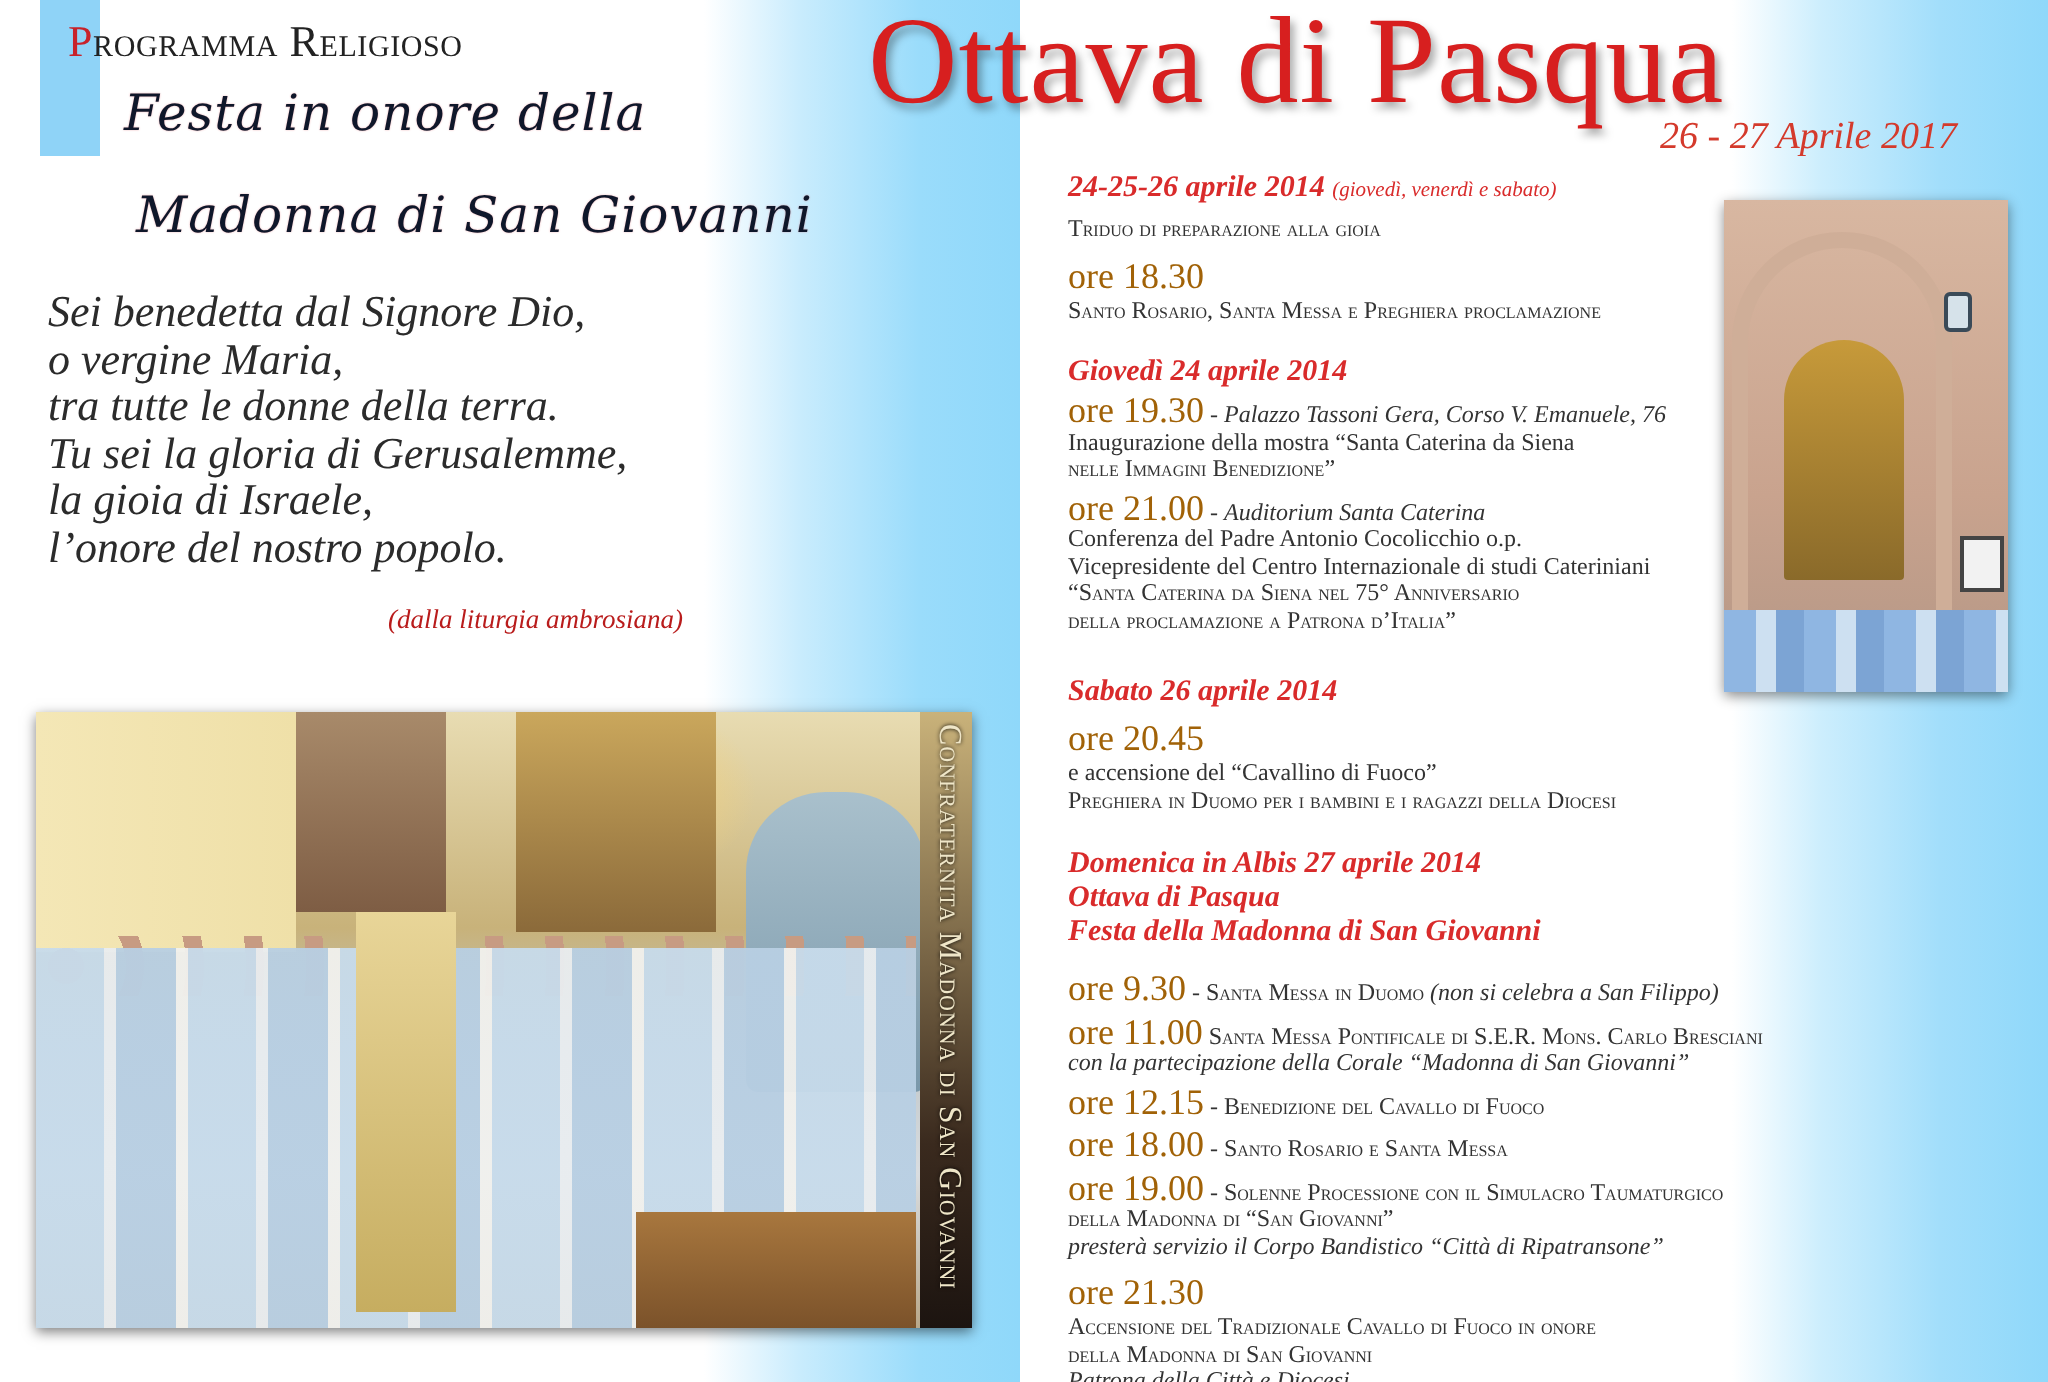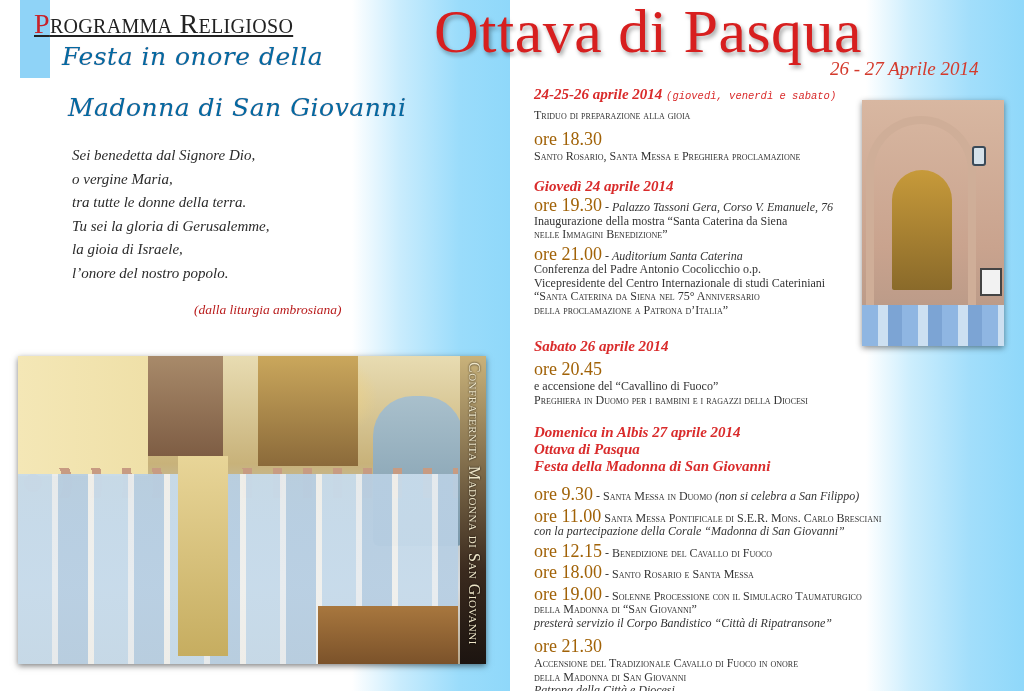--- a/index.html
+++ b/index.html
@@ -12,35 +12,35 @@
   }
   .panel-right {
     position: absolute; left: 510px; top: 0; width: 514px; height: 691px;
     background: linear-gradient(to right, #ffffff 0px, #ffffff 356px, #cdeefd 400px, #a2defb 460px, #8fd8fa 514px);
   }
 
   .accent-block { position: absolute; left: 20px; top: 0; width: 30px; height: 78px; background: #8fd3f7; }
 
   .prog-title {
     position: absolute; left: 34px; top: 8px;
-    font-size: 28px; letter-spacing: 0.3px; color: #222; font-variant: small-caps; text-decoration: underline;
+    font-size: 22px; letter-spacing: 0.3px; color: #222; font-variant: small-caps;
   }
   .prog-title .first { color: #c8222a; }
 
   .festa-sub {
     position: absolute; left: 62px; top: 42px; width: 420px;
     font-family: "DejaVu Serif", serif; font-style: italic;
-    color: #0369a1; font-size: 25px; line-height: 30px;
+    color: #0f172a; font-size: 25px; line-height: 30px;
     letter-spacing: 0.5px;
     text-shadow: 0 0 1px rgba(214,53,60,0.4);
   }
 
   .poem {
     position: absolute; left: 24px; top: 144px;
-    font-style: italic; font-size: 15px; line-height: 23.5px; color: #2b2b2b; margin-left: 48px;
+    font-style: italic; font-size: 22px; line-height: 23.5px; color: #2b2b2b;
   }
   .poem-source {
     position: absolute; left: 194px; top: 302px;
     font-style: italic; font-size: 13.5px; color: #b91c1c;
   }
 
   .photo-group {
     position: absolute; left: 18px; top: 356px; width: 468px; height: 308px;
     box-shadow: 0 2px 6px rgba(0,0,0,0.5);
     background:
@@ -85,21 +85,21 @@
   }
   .photo-statue .arch { position: absolute; left: 4px; top: 16px; width: 110px; height: 200px; border: 8px solid #cfae98; border-bottom: none; border-radius: 55px 55px 0 0; }
   .photo-statue .niche { position: absolute; left: 30px; top: 70px; width: 60px; height: 120px; background: linear-gradient(#c79a3a, #8a6a2a); border-radius: 30px 30px 2px 2px; }
   .photo-statue .lamp { position: absolute; left: 110px; top: 46px; width: 14px; height: 20px; background: #d6e2ea; border: 2px solid #3a4a58; border-radius: 3px; }
   .photo-statue .sign { position: absolute; left: 118px; top: 168px; width: 22px; height: 28px; background: #f2f2f2; border: 2px solid #444; }
   .photo-statue .crowd { position: absolute; left: 0; top: 205px; width: 142px; height: 41px; background: repeating-linear-gradient(to right, #8fb6e2 0 16px, #cde0f1 16px 26px, #7ca4d4 26px 40px); }
 
   .schedule { position: absolute; left: 534px; top: 86px; width: 330px; }
   .sec { position: absolute; left: 0; width: 340px; }
   .sec-head { font-style: italic; color: #d92b2b; font-size: 15px; line-height: 17px; font-weight: bold; }
-  .sec-head .note { font-size: 10.5px; font-weight: normal; font-family: Liberation Mono, monospace; }
+  .sec-head .note { font-size: 10.5px; font-weight: normal; }
   .line { font-size: 12px; line-height: 13.5px; color: #333; }
   .sc { font-variant: small-caps; font-size: 12px; }
   .ore { font-weight: normal; font-size: 18px; color: #a16207; }
   .it { font-style: italic; font-family: Liberation Serif, serif; }
   .gap { height: 6px; }
 </style>
 </head>
 <body>
 
 <div class="panel-left"></div>
@@ -131,21 +131,21 @@
   <div class="statue"></div>
   <div class="crowd-heads"></div>
   <div class="crowd"></div>
   <div class="bishop"></div>
   <div class="pew"></div>
   <div class="side-strip"></div>
   <div class="photo-caption">Confraternita Madonna di San Giovanni</div>
 </div>
 
 <div class="main-title">Ottava di Pasqua</div>
-<div class="main-dates">26 - 27 Aprile 2014</div>
+<div class="main-dates">26 - 27 Aprile 2017</div>
 
 <div class="photo-statue" title="Procession with the statue of the Madonna di San Giovanni">
   <div class="arch"></div>
   <div class="niche"></div>
   <div class="lamp"></div>
   <div class="sign"></div>
   <div class="crowd"></div>
 </div>
 
 <div class="schedule">

